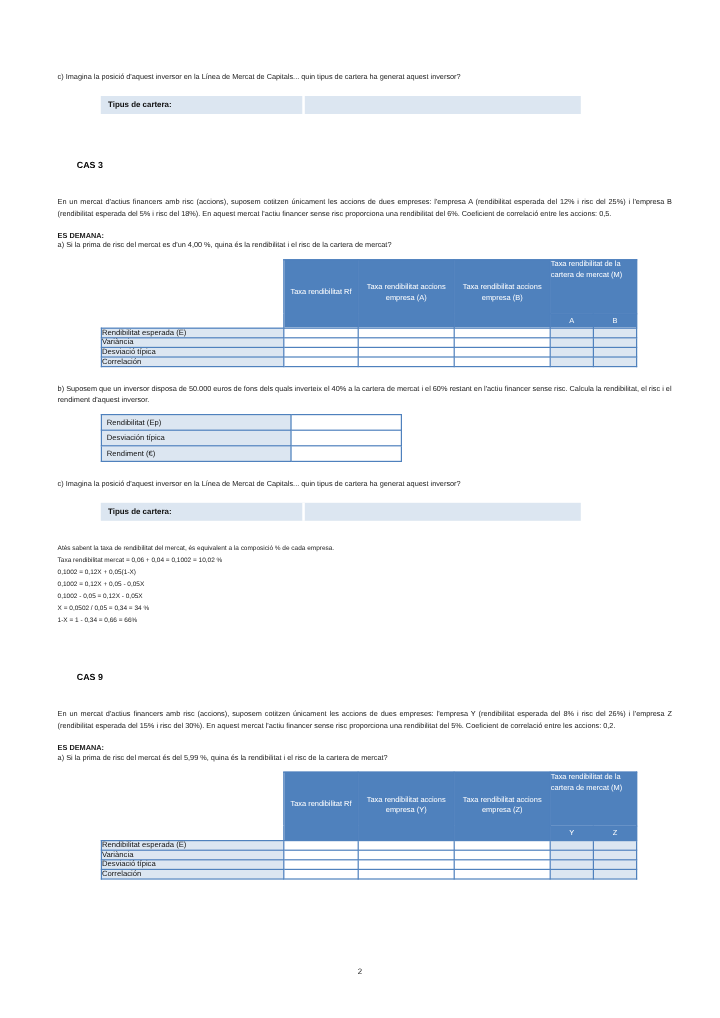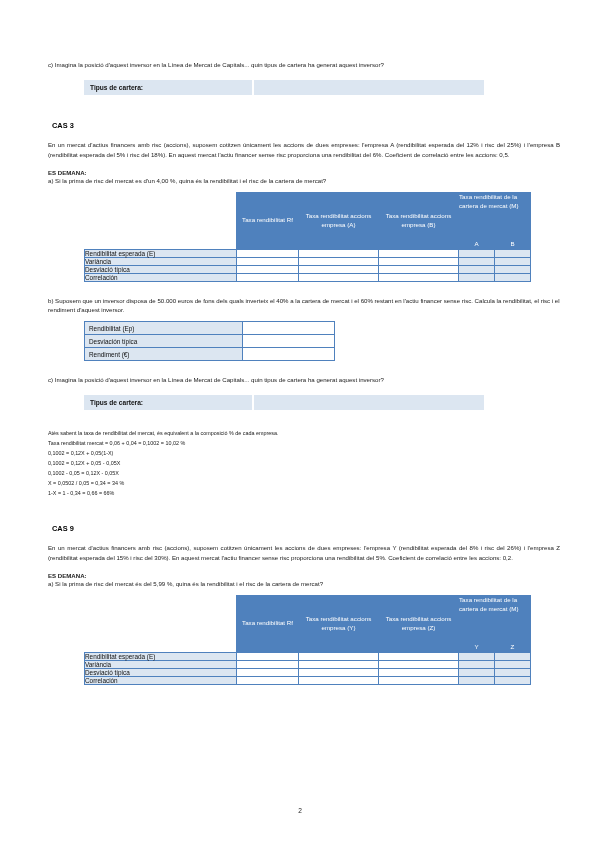--- a/index.html
+++ b/index.html
@@ -35,21 +35,21 @@
   .q-line {
     font-size: 6.1px;
     line-height: 1.6;
     color: #1a1a1a;
     margin: 0;
   }
   .section-title {
     font-size: 7.4px;
     font-weight: bold;
     color: #000000;
-    margin: 4px;
+    margin: 16px;
   }
   .bold-small {
     font-size: 6.1px;
     font-weight: bold;
     color: #1a1a1a;
     margin: 0;
   }
   .spacer-6 { height: 6px; }
   .spacer-9 { height: 9px; }
   .spacer-14 { height: 14px; }

